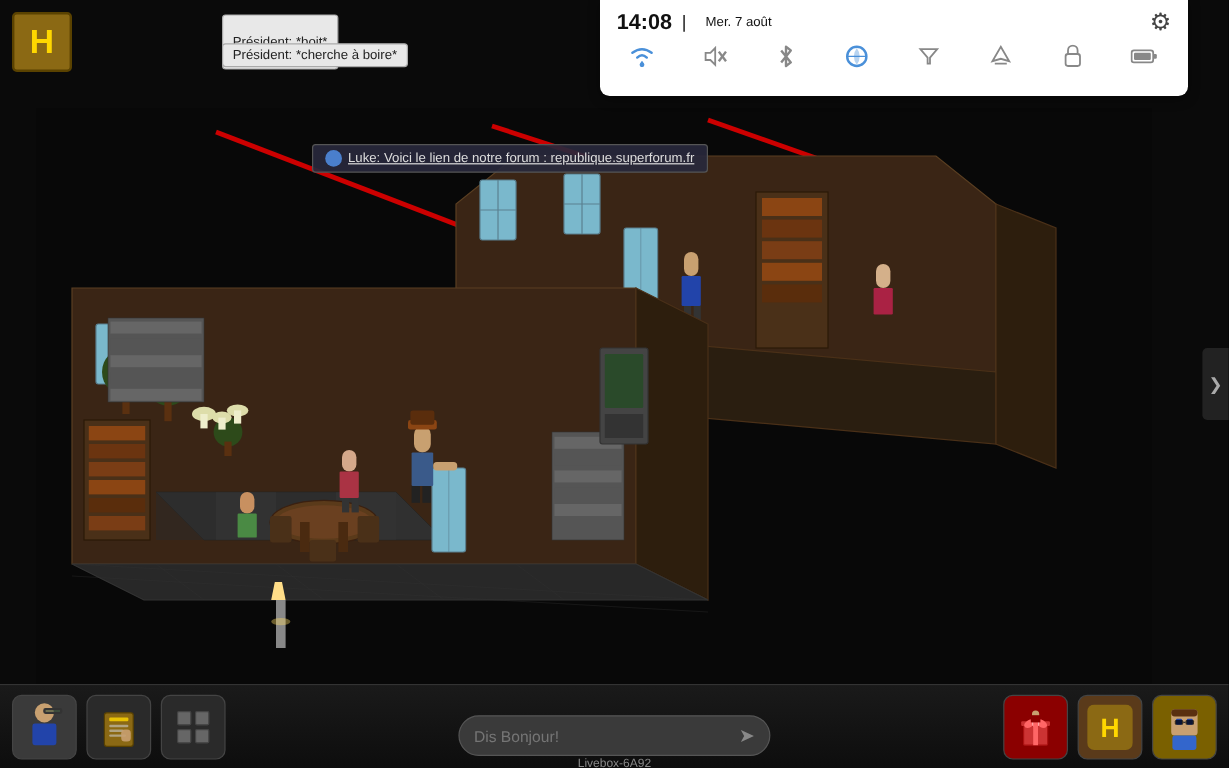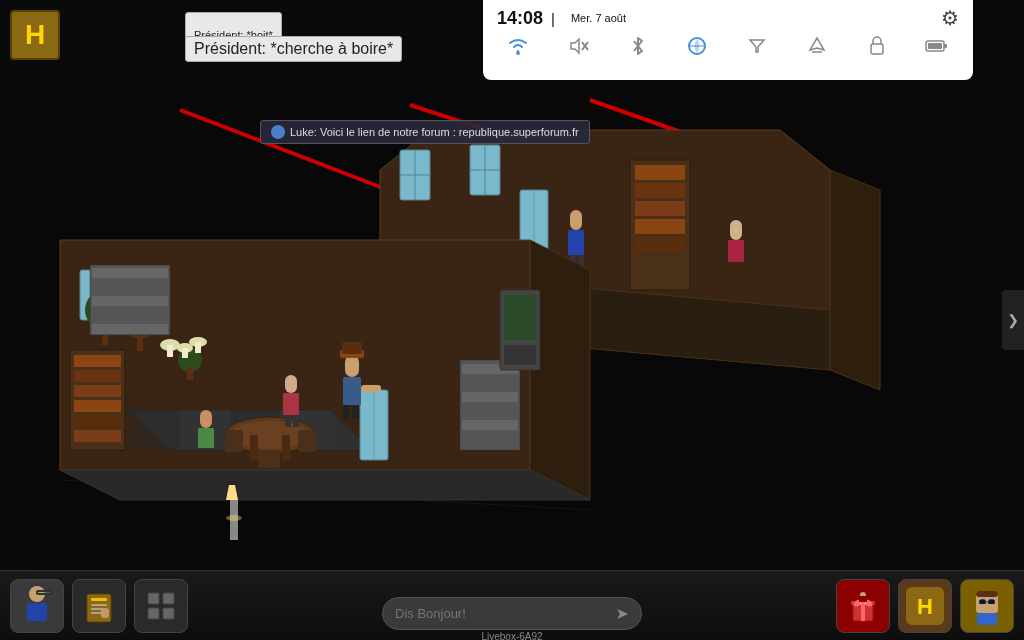--- a/index.html
+++ b/index.html
@@ -54,55 +54,56 @@
       white-space: nowrap;
     }
     .chat-bubble-president2 {
       position: absolute;
       top: 36px;
       left: 185px;
       background: #e8e8e8;
       border: 1px solid #aaa;
       border-radius: 3px;
       padding: 3px 8px;
-      font-size: 16px;
+      font-size: 11px;
       color: #222;
       white-space: nowrap;
     }
 
     
     .chat-bubble-luke {
       position: absolute;
       top: 120px;
       left: 260px;
       background: rgba(40, 40, 60, 0.92);
       border: 1px solid #555;
       border-radius: 3px;
       padding: 4px 10px;
       font-size: 11px;
       color: #ddd;
       white-space: nowrap;
       display: flex;
       align-items: center;
       gap: 5px;
+      text-decoration: underline;
     }
     .chat-bubble-luke .user-icon {
       width: 14px;
       height: 14px;
       background: #4a7fcc;
       border-radius: 50%;
       display: inline-block;
       flex-shrink: 0;
     }
 
     
     .status-bar {
       position: absolute;
       top: 0;
-      left: 483px;
+      left: 500px;
       width: 490px;
       height: 80px;
       background: #fff;
       border-radius: 0 0 8px 8px;
       padding: 6px 14px;
       box-shadow: 0 2px 10px rgba(0,0,0,0.4);
       z-index: 100;
     }
 
     .status-bar-top {

